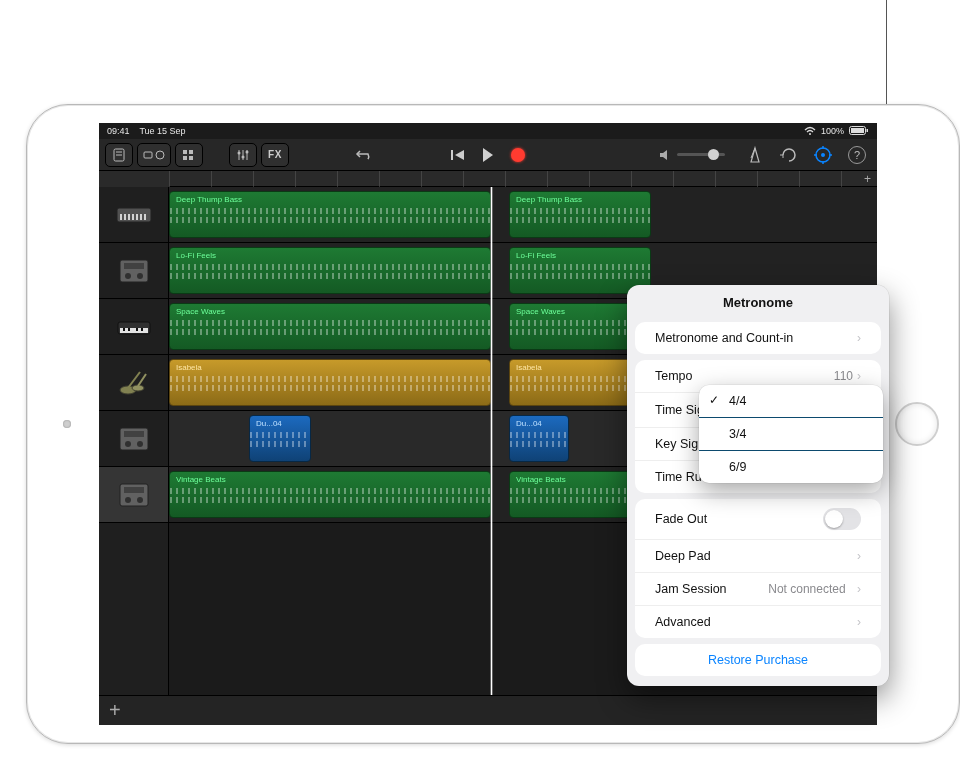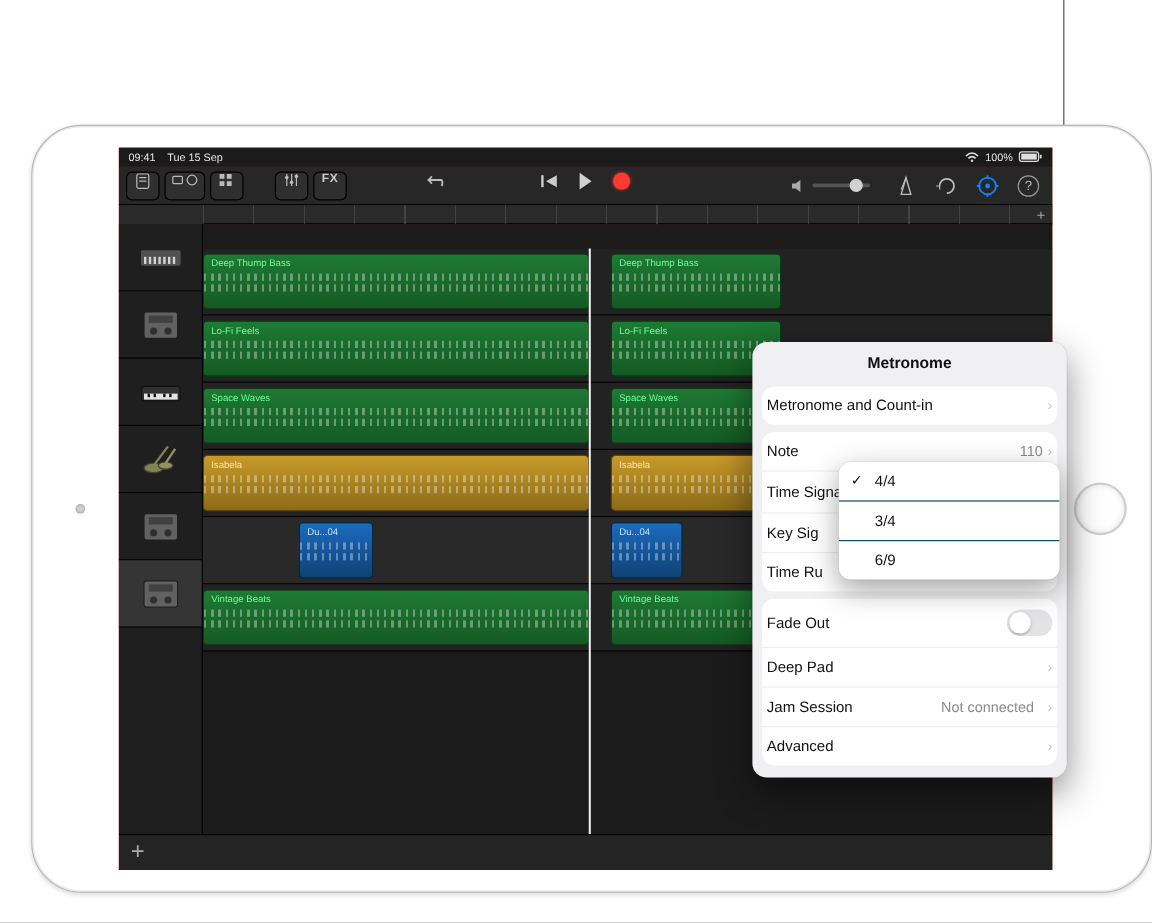--- a/index.html
+++ b/index.html
@@ -55,21 +55,21 @@
   .wifi svg, .battery svg { display: block; }
 
   
   .toolbar {
     height: 32px; background: #272727; border-bottom: 1px solid #000;
     display: flex; align-items: center; padding: 0 6px; gap: 4px;
     position: relative;
   }
   .tbtn {
     width: 28px; height: 24px; border: 1px solid #000; border-radius: 5px;
-    background: #2f2f2f; display: flex; align-items: flex-start; justify-content: center;
+    background: #2f2f2f; display: flex; align-items: center; justify-content: center;
     color: #c9c9c9; flex: 0 0 auto; cursor: pointer;
   }
   .tbtn.wide { width: 34px; }
   .tbtn.flat { border-color: transparent; background: transparent; }
   .fx { font-size: 10px; font-weight: 600; color: #ccc; letter-spacing: .5px; }
   .spacer-sm { width: 18px; flex: 0 0 auto; }
   .transport { display: flex; align-items: center; gap: 2px; margin: 0 auto; position: absolute; left: 50%; transform: translateX(-50%); }
   .rec { width: 14px; height: 14px; border-radius: 50%; background: #ff3b30; box-shadow: 0 0 3px #ff3b30; }
   .play-tri { width: 0; height: 0; border-top: 7px solid transparent; border-bottom: 7px solid transparent; border-left: 10px solid #d0d0d0; }
   .master-vol { display:flex; align-items:center; gap:6px; margin-left:auto; }
@@ -84,21 +84,21 @@
   .ruler { height: 16px; background:#2a2a2a; border-bottom:1px solid #000; position:relative; margin-left:70px; }
   .ruler::before { content:""; position:absolute; left:0; right:0; top:0; height:16px;
     background: repeating-linear-gradient(to right, #555 0 1px, transparent 1px 42px); opacity:.6; }
   .playhead { position:absolute; left:322px; top:0; bottom:0; width:1px; background:#fff; z-index:5; box-shadow:0 0 0 .5px rgba(255,255,255,.6); }
   .playhead::before { content:""; position:absolute; top:-6px; left:-4px; width:0; height:0; border-left:5px solid transparent; border-right:5px solid transparent; border-top:6px solid #fff; }
   .loop-add { position:absolute; right:6px; top:0; height:16px; display:flex; align-items:center; color:#aaa; font-size:12px; }
 
   
   .tracks-wrap { position:absolute; left:0; right:0; top:64px; bottom:30px; display:flex; background:#1b1b1b; }
   .track-headers { width:70px; background:#1f1f1f; border-right:1px solid #000; }
-  .tracks { flex:1; position:relative; overflow:hidden;margin-top:20px; }
+  .tracks { flex:1; position:relative; overflow:hidden; }
   .hdr-row { height:56px; border-bottom:1px solid #000; display:flex; align-items:center; justify-content:center; background:#1f1f1f; }
   .hdr-row:nth-child(6){ background:#353535; }
   .instr-icon { width:40px; height:34px; filter: brightness(.95); }
   .track-row { height:56px; border-bottom:1px solid #000; position:relative; background:#222; }
   .track-row:nth-child(6){ background:#292929; }
   .region { position:absolute; top:4px; bottom:4px; border-radius:4px; overflow:hidden; }
   .region-label { position:absolute; left:6px; top:3px; font-size:8px; color:rgba(0,0,0,.8); font-weight:500; white-space:nowrap; }
   .region.green { background: linear-gradient(#1e7a33,#145a24); border:1px solid #0a3a15; }
   .region.green .region-label { color:#6dff9a; }
   .region.yellow { background: linear-gradient(#c79a2a,#8c6b17); border:1px solid #5b4510; }
@@ -120,21 +120,21 @@
     width: 262px;
     background: #f0f0f2;
     border-radius: 12px;
     box-shadow: 0 12px 30px rgba(0,0,0,.45), 0 0 0 .5px rgba(0,0,0,.1);
     overflow: visible;
     padding-bottom: 4px;
     z-index: 20;
   }
   .pop-title { text-align:center; font-size:13px; font-weight:600; padding:10px 0 6px; color:#111; }
   .card { background:#fff; margin:6px 8px; border-radius:10px; overflow:hidden; }
-  .row { display:flex; align-items:center; justify-content:space-between; padding:9px 4px; font-size:12.5px; color:#111; border-top:1px solid #eee; cursor:default; position:relative; }
+  .row { display:flex; align-items:center; justify-content:space-between; padding:9px 20px; font-size:12.5px; color:#111; border-top:1px solid #eee; cursor:default; position:relative; }
   .row:first-child { border-top:none; }
   .row .val { color:#8a8a8e; font-size:12px; display:flex; align-items:center; gap:4px; }
   .chev { color:#c4c4c8; font-size:12px; }
   .updown { color:#c4c4c8; font-size:10px; line-height:8px; display:flex; flex-direction:column; }
   .toggle { width:38px; height:22px; border-radius:11px; background:#e3e3e6; position:relative; }
   .toggle::after { content:""; position:absolute; left:2px; top:2px; width:18px; height:18px; border-radius:50%; background:#fff; box-shadow:0 1px 2px rgba(0,0,0,.3); }
   .restore { color:#0a84ff; text-align:center; width:100%; font-size:12.5px; }
   .help-row { display:flex; align-items:center; gap:8px; }
   .help-icon { width:22px; height:22px; border-radius:5px; background:#ffd60a; display:flex; align-items:center; justify-content:center; font-size:13px; }
 
@@ -443,21 +443,21 @@
 
     <div class="card">
       <div class="row">
         <span>Metronome and Count-in</span>
         <span class="chev">›</span>
       </div>
     </div>
 
     <div class="card">
       <div class="row">
-        <span>Note</span>
+        <span>Tempo</span>
         <span class="val">
             <span>110</span>
             <span class="chev">›</span>
           </span>
       </div>
       <div class="row">
         <span>Time Signature</span>
         <span class="val">
             <span>4/4</span>
             <span class="updown">
@@ -488,20 +488,25 @@
       <div class="row">
         <span>Jam Session</span>
         <span class="val"><span>Not connected</span>&nbsp;<span class="chev">›</span></span>
       </div>
       <div class="row">
         <span>Advanced</span>
         <span class="chev">›</span>
       </div>
     </div>
 
+    <div class="card">
+      <div class="row">
+        <span class="restore">Restore Purchase</span>
+      </div>
+    </div>
 
 
     <div class="ts-menu" id="ts-menu">
         <div class="ts-item checked">4/4</div>
         <div class="ts-item">3/4</div>
         <div class="ts-item">6/9</div>
       </div>
   </div>
 
 </div>

